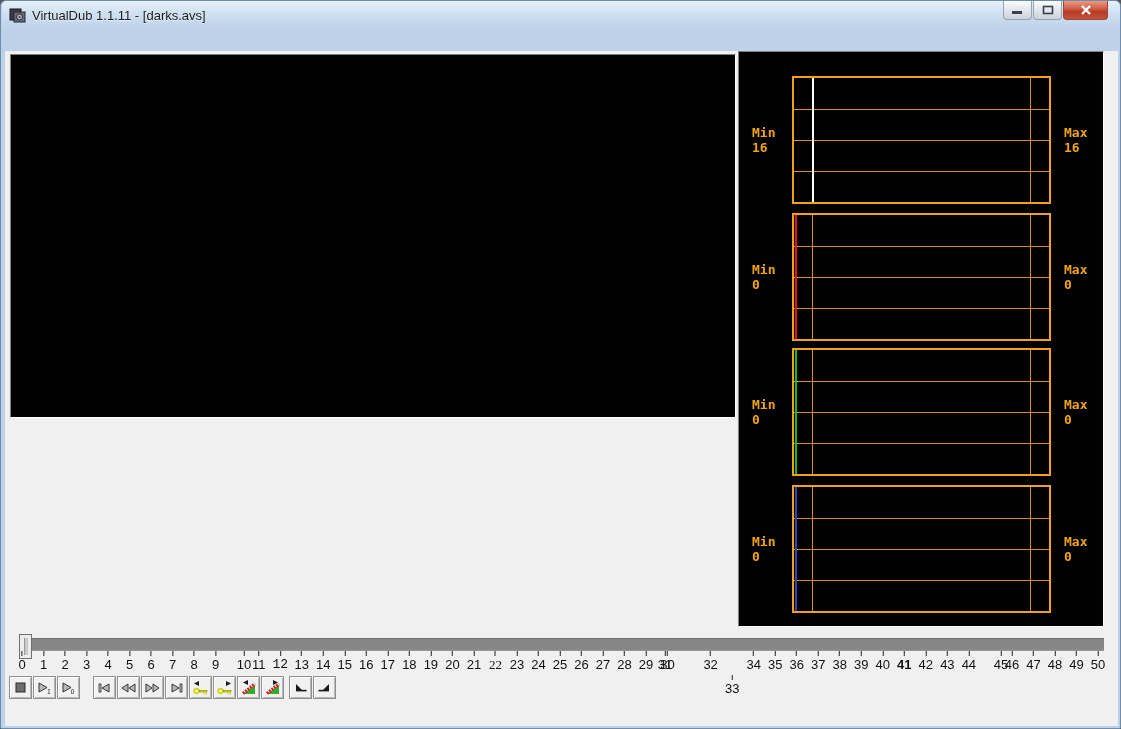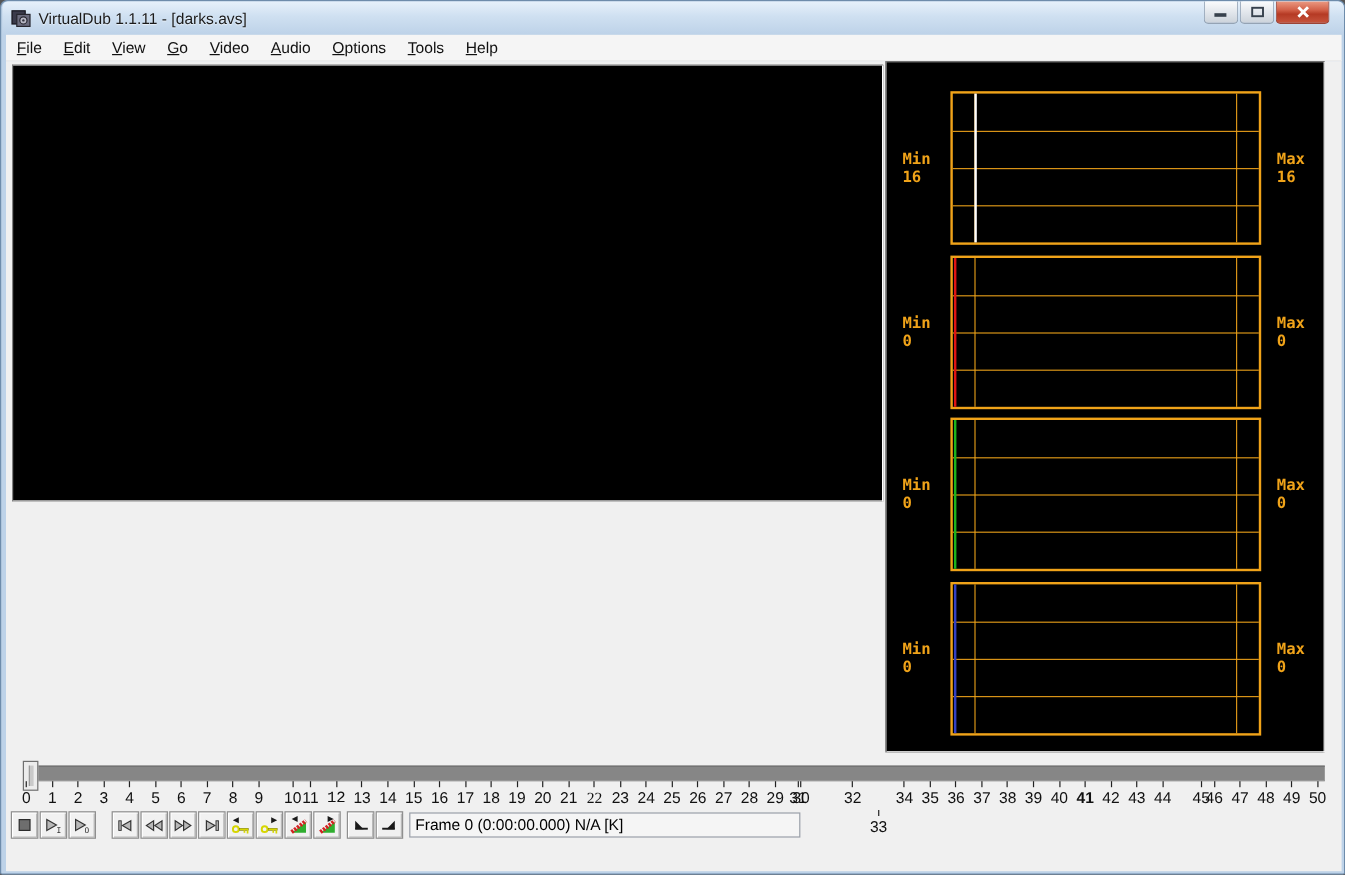--- a/index.html
+++ b/index.html
@@ -116,31 +116,20 @@
           </svg>
       </div>
       <div class="cap-btn close">
         <svg width="12" height="10" viewBox="0 0 12 10">
           <path d="M2 1 L10 9 M10 1 L2 9" stroke="#ffffff" stroke-width="2.4"></path>
         </svg>
       </div>
     </div>
   </div>
 
-  <div class="menubar" id="menubar">
-      <div class="menu-item"><u>F</u>ile</div>
-      <div class="menu-item"><u>E</u>dit</div>
-      <div class="menu-item"><u>V</u>iew</div>
-      <div class="menu-item"><u>G</u>o</div>
-      <div class="menu-item"><u>V</u>ideo</div>
-      <div class="menu-item"><u>A</u>udio</div>
-      <div class="menu-item"><u>O</u>ptions</div>
-      <div class="menu-item"><u>T</u>ools</div>
-      <div class="menu-item"><u>H</u>elp</div>
-    </div>
 
   <div class="content">
 
     <div class="video-pane"></div>
 
     <div class="hist-panel">
       <div class="hist-header">
         <span>AVD: 16</span><span>Scale: 2057.0</span>
       </div>
       <div id="hist-boxes">
@@ -247,21 +236,20 @@
         <div class="ruler-num" style="left: 946.88px;"><span class="tick"></span>44</div>
         <div class="ruler-num" style="left: 979px;"><span class="tick"></span>45</div>
         <div class="ruler-num" style="left: 989.92px;"><span class="tick"></span>46</div>
         <div class="ruler-num" style="left: 1011.44px;"><span class="tick"></span>47</div>
         <div class="ruler-num" style="left: 1032.96px;"><span class="tick"></span>48</div>
         <div class="ruler-num" style="left: 1054.48px;"><span class="tick"></span>49</div>
         <div class="ruler-num" style="left: 1076px;"><span class="tick"></span>50</div>
       </div>
 
     <div class="toolbar" id="toolbar">
-      <div class="status-field">Frame 0 (0:00:00.000) N/A [K]</div>
     <div class="tb-group" style="left: 4px;">
           <div class="tb-btn">
             <svg viewBox="0 0 17 17" width="17" height="17">
               <rect x="4" y="4" width="9" height="9" fill="#6e6e6e" stroke="#2b2b2b"></rect>
             </svg>
           </div>
           <div class="tb-btn">
             <svg viewBox="0 0 17 17" width="17" height="17">
               <polygon points="3,4 11,8.5 3,13" fill="#b8b8b8" stroke="#333"></polygon>
               <text x="11" y="15" font-size="6.5" fill="#333" font-family="monospace">I</text>

